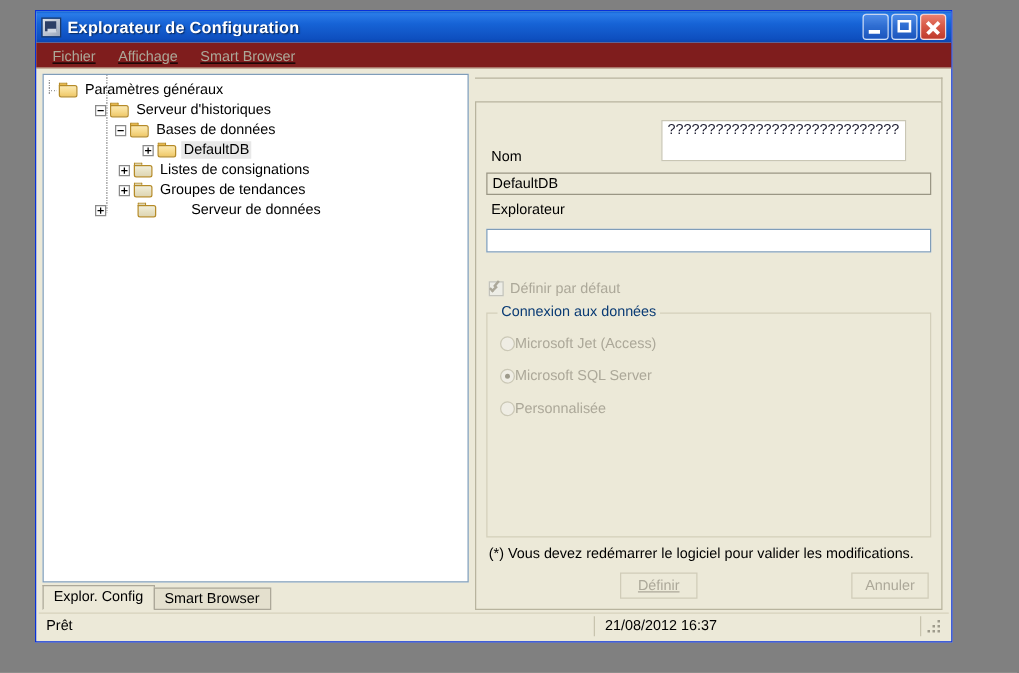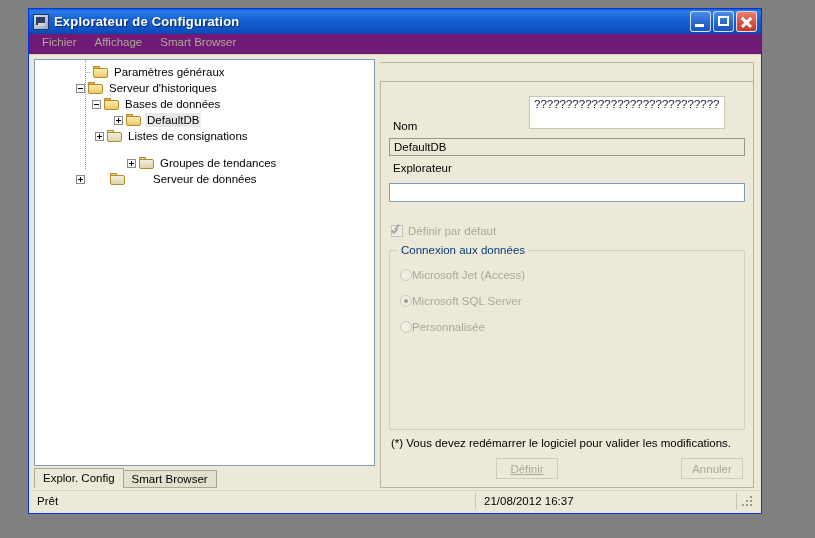--- a/index.html
+++ b/index.html
@@ -78,24 +78,25 @@
   .win-btn.close .g:before, .win-btn.close .g:after {
     content:""; position:absolute; left:3px; top:9px; width:13px; height:2.6px;
     background:#fff;
   }
   .win-btn.close .g:before { transform: rotate(45deg); }
   .win-btn.close .g:after { transform: rotate(-45deg); }
 
   
   #menubar {
     height: 20px; flex: none;
-    background: #701a75;
-    display: flex; align-items: flex-start;
+    background: #7f1d1d;
+    display: flex; align-items: flex-end;
     padding-left: 4px;
     border-bottom: 1px solid #D6D2BC;
+    text-decoration: underline;
   }
   .menu-item {
     font-size: 11.5px; color: #ACA899;
     padding: 2px 9px; white-space: nowrap;
   }
 
   
   #body {
     flex: 1; display: flex;
     padding: 4px 5px 0 5px;
@@ -346,21 +347,21 @@
       <div class="menu-item">Affichage</div>
       <div class="menu-item">Smart Browser</div>
     </div>
 
     <div id="body">
 
       <div id="left-pane">
         <div id="tree-box">
           <div class="vline" style="left:50px; top:0; height:110px;"></div>
 
-          <div class="tnode" style="padding-left:46px;">
+          <div class="tnode" style="">
             <span class="dots"></span>
             <span class="folder">
                 <i class="tab"></i>
                 <i class="bdy"></i>
               </span>
             <span class="lbl">Paramètres généraux</span>
           </div>
 
           <div class="tnode" style="padding-left:41px;">
             <span class="exp"></span>
@@ -391,21 +392,21 @@
 
           <div class="tnode" style="padding-left:60px;text-align:center;">
             <span class="exp plus"></span>
             <span class="folder grey">
                 <i class="tab"></i>
                 <i class="bdy"></i>
               </span>
             <span class="lbl">Listes de consignations</span>
           </div>
 
-          <div class="tnode" style="padding-left:92px;margin-top:11px;">
+          <div class="tnode" style="padding-left:60px;">
             <span class="exp plus"></span>
             <span class="folder grey">
                 <i class="tab"></i>
                 <i class="bdy"></i>
               </span>
             <span class="lbl">Groupes de tendances</span>
           </div>
 
           <div class="tnode" style="padding-left:41px;gap:22px;">
             <span class="exp plus"></span>

